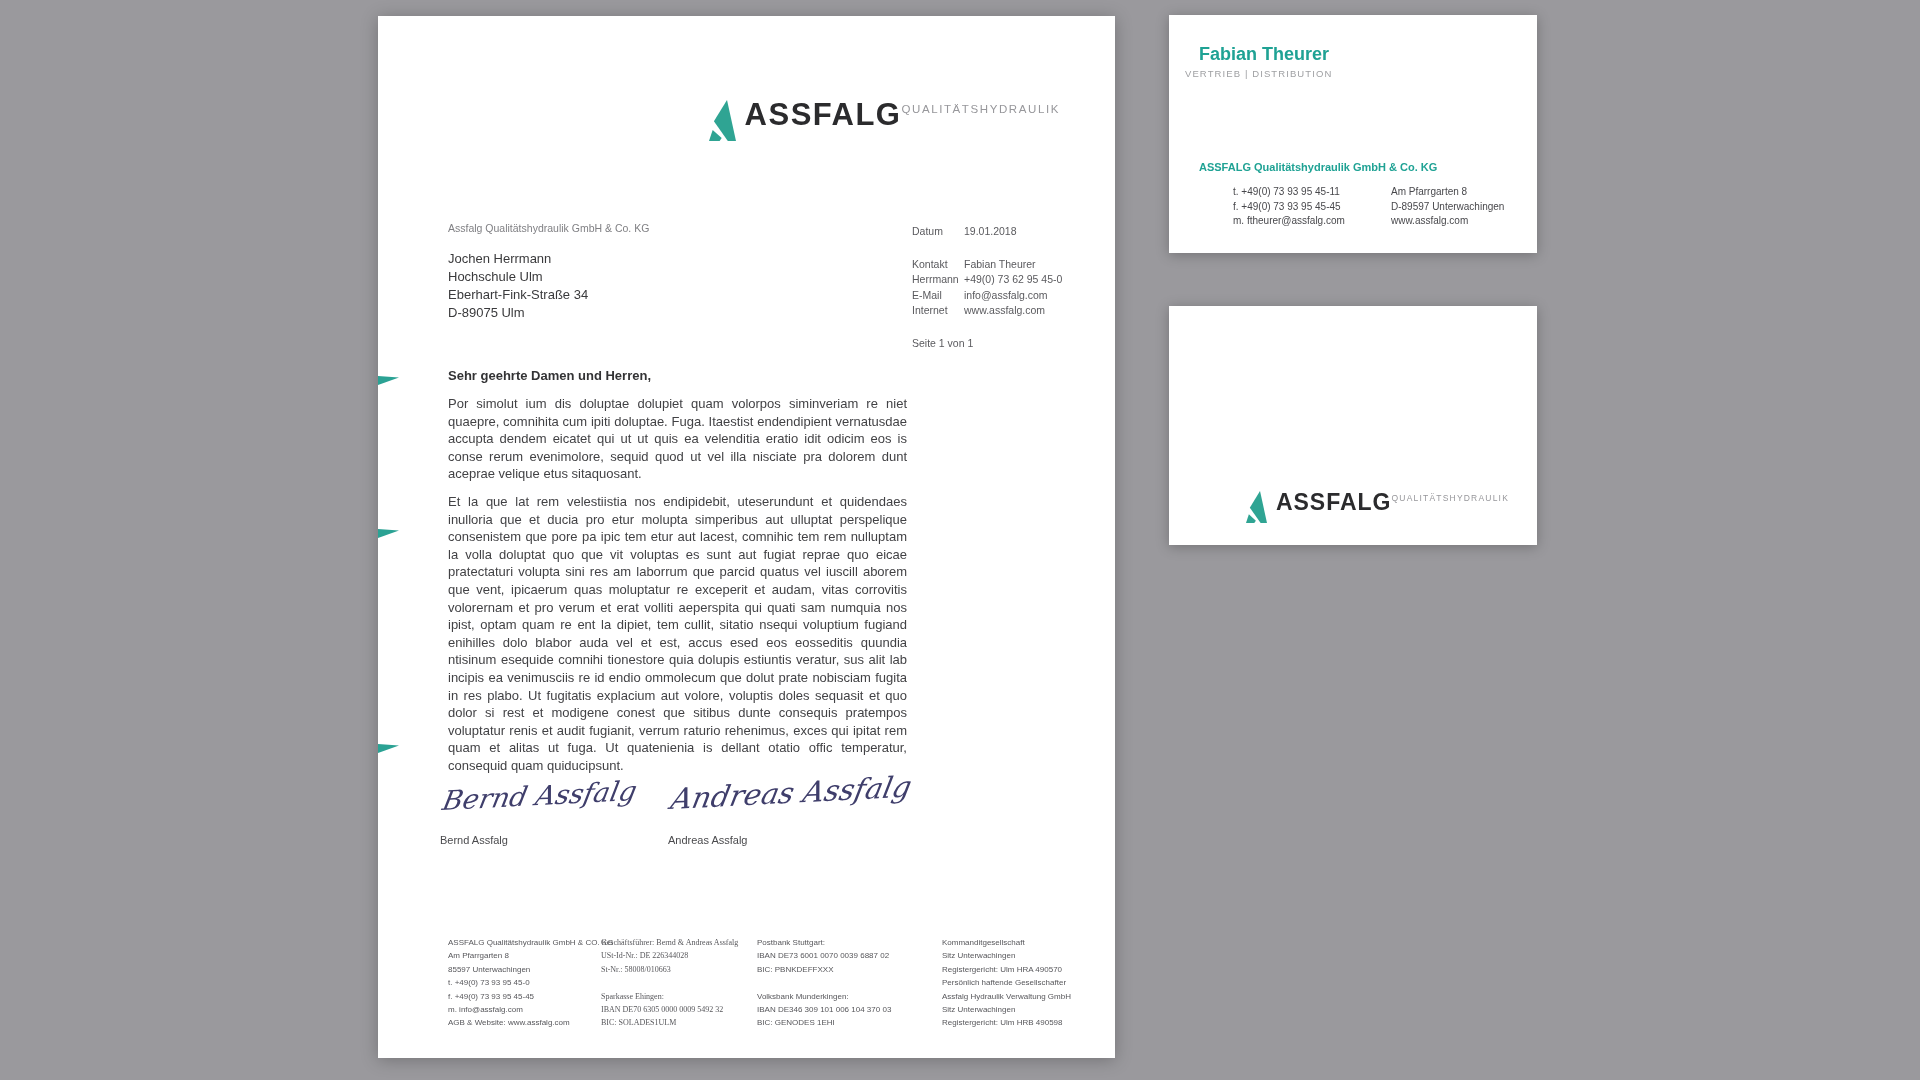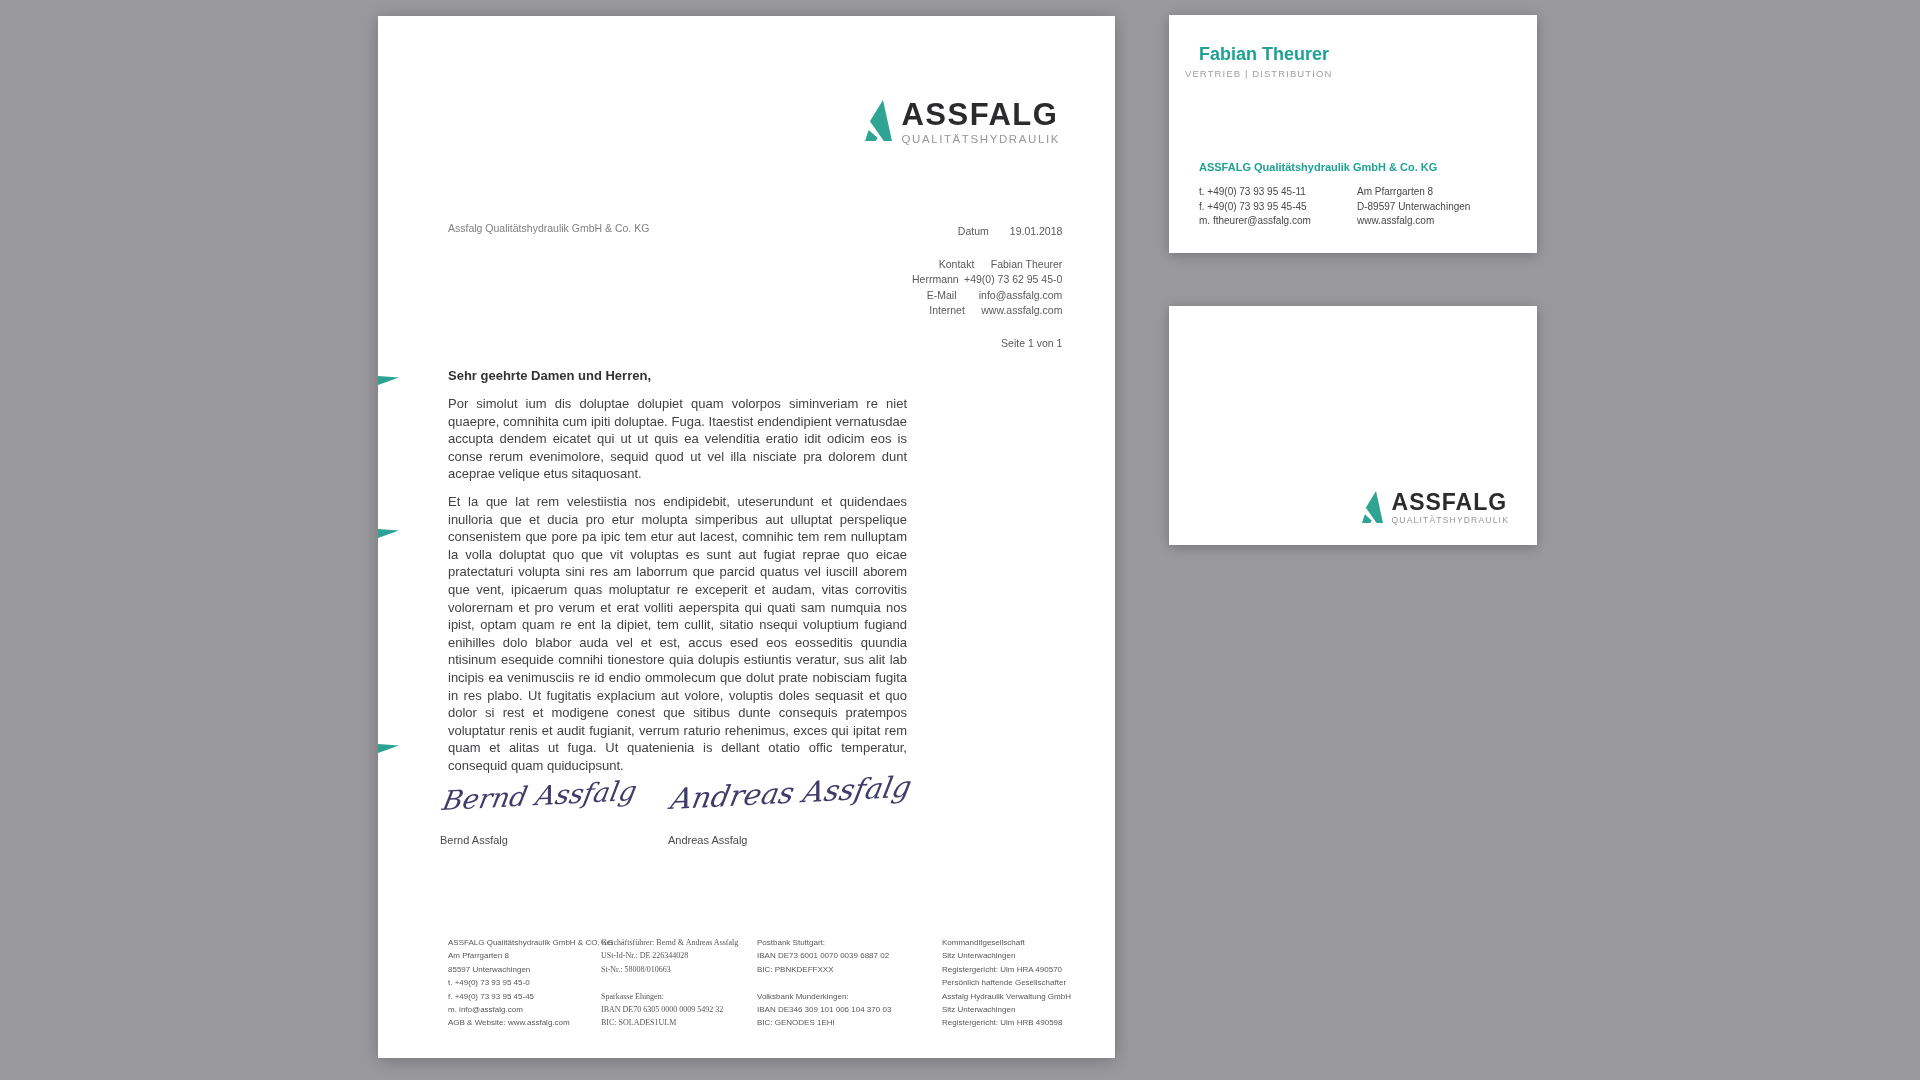--- a/index.html
+++ b/index.html
@@ -10,32 +10,32 @@
   
   .letter { position:absolute; left:378px; top:16px; width:737px; height:1042px;
             background:#ffffff; box-shadow:0 2px 16px rgba(0,0,0,.25); }
 
   .fold-mark { position:absolute; left:0; width:21px; height:9px; background:#2BA294;
                clip-path:polygon(0 0, 100% 18%, 0 100%); }
   .fold-1 { top:360px; } .fold-2 { top:513px; } .fold-3 { top:728px; }
 
   
   .logo { display:flex; align-items:flex-start; gap:9px; }
-  .logo-text { display:flex; flex-direction:column; }
+  .logo-text { display:flex; flex-direction:row; }
   .logo-name { font-weight:bold; color:#2B2B2D; letter-spacing:1.5px; }
   .logo-tag  { color:#97979B; letter-spacing:1.6px; }
   .letter-logo { position:absolute; top:84px; right:55px; }
   .letter-logo .logo-name { font-size:31px; line-height:30px; }
   .letter-logo .logo-tag  { font-size:11.5px; margin-top:3px; }
 
   .sender-line { position:absolute; left:70px; top:206px; font-size:10.5px; color:#808084; }
   .recipient { position:absolute; left:70px; top:234px; font-size:13px; line-height:18px; color:#3A3A3C; }
 
   .meta { position:absolute; left:534px; top:208px; font-size:10.5px; color:#5A5A5E; }
-  .meta-row { display:flex; line-height:15.5px;justify-content:flex-end; }
+  .meta-row { display:flex; line-height:15.5px; }
   .meta-label { width:52px; }
   .meta-gap { height:17px; }
 
   .salutation { position:absolute; left:70px; top:352px; width:460px;
                 font-size:13px; font-weight:bold; color:#333335; }
   .para { position:absolute; left:70px; width:459px; font-size:13px; line-height:17.6px;
           color:#424245; text-align:justify; }
   .para-1 { top:379px; }
   .para-2 { top:477px; }
 
@@ -56,21 +56,21 @@
 
   
   .card { position:absolute; left:1169px; width:368px; background:#ffffff;
           box-shadow:0 2px 12px rgba(0,0,0,.25); }
   .card-1 { top:15px; height:238px; }
   .card-2 { top:306px; height:239px; }
 
   .bc-name { position:absolute; left:30px; top:29px; font-size:18px; font-weight:bold; color:#1FA294; }
   .bc-role { position:absolute; left:16px; top:53px; font-size:9.5px; letter-spacing:1.1px; color:#9FA0A3; }
   .bc-company { position:absolute; left:30px; top:146px; font-size:11px; font-weight:bold; color:#1FA294; }
-  .bc-contact { position:absolute; top:170px; font-size:10px; line-height:14.5px; color:#48484C; }
+  .bc-contact { position:absolute; top:170px; font-size:10px; line-height:14.5px; color:#48484C;margin-left:34px; }
   .bc-left { left:30px; } .bc-right { left:188px; }
 
   .card2-logo { position:absolute; right:28px; bottom:18px; }
   .card2-logo .logo-name { font-size:23px; line-height:22px; letter-spacing:1px; }
   .card2-logo .logo-tag  { font-size:8.5px; letter-spacing:1.2px; margin-top:2px; }
 </style>
 </head>
 <body>
 
 <div class="stage">
@@ -88,20 +88,26 @@
           <polygon points="0,100 9,73 31,93 26,100" fill="#2FA493"></polygon>
         </svg>
       </span>
       <span class="logo-text">
         <span class="logo-name">ASSFALG</span>
         <span class="logo-tag">QUALITÄTSHYDRAULIK</span>
       </span>
     </div>
 
     <div class="sender-line">Assfalg Qualitätshydraulik GmbH &amp; Co. KG</div>
+    <div class="recipient">
+      <div>Jochen Herrmann</div>
+      <div>Hochschule Ulm</div>
+      <div>Eberhart-Fink-Straße 34</div>
+      <div>D-89075 Ulm</div>
+    </div>
 
     <div class="meta">
       <div class="meta-row">
         <span class="meta-label">Datum</span>
         <span>19.01.2018</span>
       </div>
       <div class="meta-gap"></div>
       <div class="meta-row">
         <span class="meta-label">Kontakt</span>
         <span>Fabian Theurer</span>

